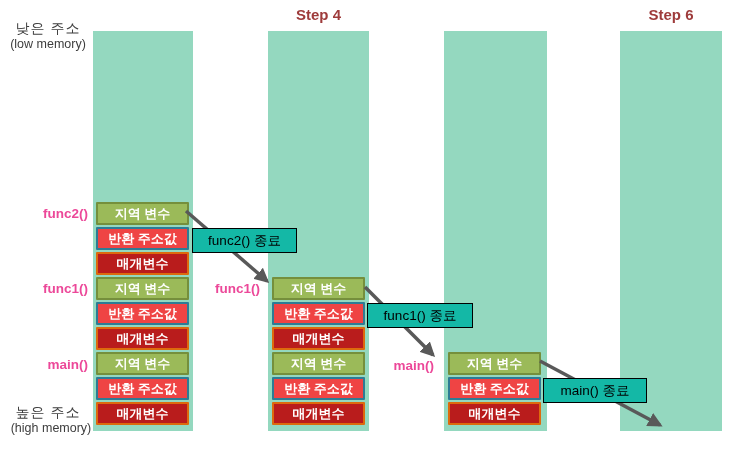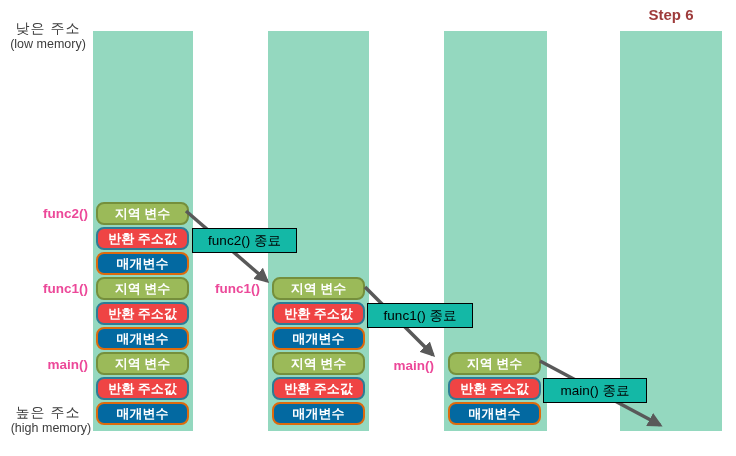--- a/index.html
+++ b/index.html
@@ -27,29 +27,29 @@
     position:absolute;font-size:12.5px;color:#3d3d3d;
     text-align:center;
   }
   .fn-label{
     position:absolute;width:62px;height:18px;
     font-size:13.5px;font-weight:bold;color:#ec4899;
     text-align:right;line-height:18px;
   }
   .membox{
     position:absolute;width:93px;height:23px;
-    box-sizing:border-box;border-radius:8px;
+    box-sizing:border-box;border-radius:1px;
     border:2px solid;z-index:2;
     display:flex;align-items:center;justify-content:center;
     font-size:13px;font-weight:bold;color:#ffffff;
     white-space:nowrap;
   }
   .membox.local{background:#9BBA59;border-color:#758F3C;}
   .membox.ret{background:#ef4444;border-color:#2D7C95;}
-  .membox.param{background:#0369a1;border-color:#DD6A0D;}
+  .membox.param{background:#b91c1c;border-color:#DD6A0D;}
   .arrow-layer{
     position:absolute;left:0;top:0;width:736px;height:456px;
     z-index:4;pointer-events:none;
   }
   .arrow-label{
     position:absolute;height:25px;box-sizing:border-box;
     background:#14b8a6;border:1.5px solid #000000;z-index:5;
     display:flex;align-items:center;justify-content:center;
     font-size:13.5px;color:#000;white-space:nowrap;
   }
@@ -57,20 +57,21 @@
 </head>
 <body>
 
 <div class="page">
 
   <div class="side-label-ko" style="left:4px;top:20px;width:88px">낮은 주소</div>
   <div class="side-label-en" style="left:0px;top:37px;width:96px">(low memory)</div>
   <div class="side-label-ko" style="left:4px;top:404px;width:88px">높은 주소</div>
   <div class="side-label-en" style="left:0px;top:421px;width:102px">(high memory)</div>
 
+  <div class="step-header" style="left:268px;width:101px">Step 4</div>
   <div class="step-header" style="left:620px;width:102px">Step 6</div>
 
   <div class="mem-column" style="left:93px;width:100px"></div>
   <div class="mem-column" style="left:268px;width:101px"></div>
   <div class="mem-column" style="left:444px;width:103px"></div>
   <div class="mem-column" style="left:620px;width:102px"></div>
 
   <div class="fn-label" style="left:26px;top:205px">func2()</div>
   <div class="fn-label" style="left:26px;top:280px">func1()</div>
   <div class="fn-label" style="left:26px;top:356px">main()</div>

